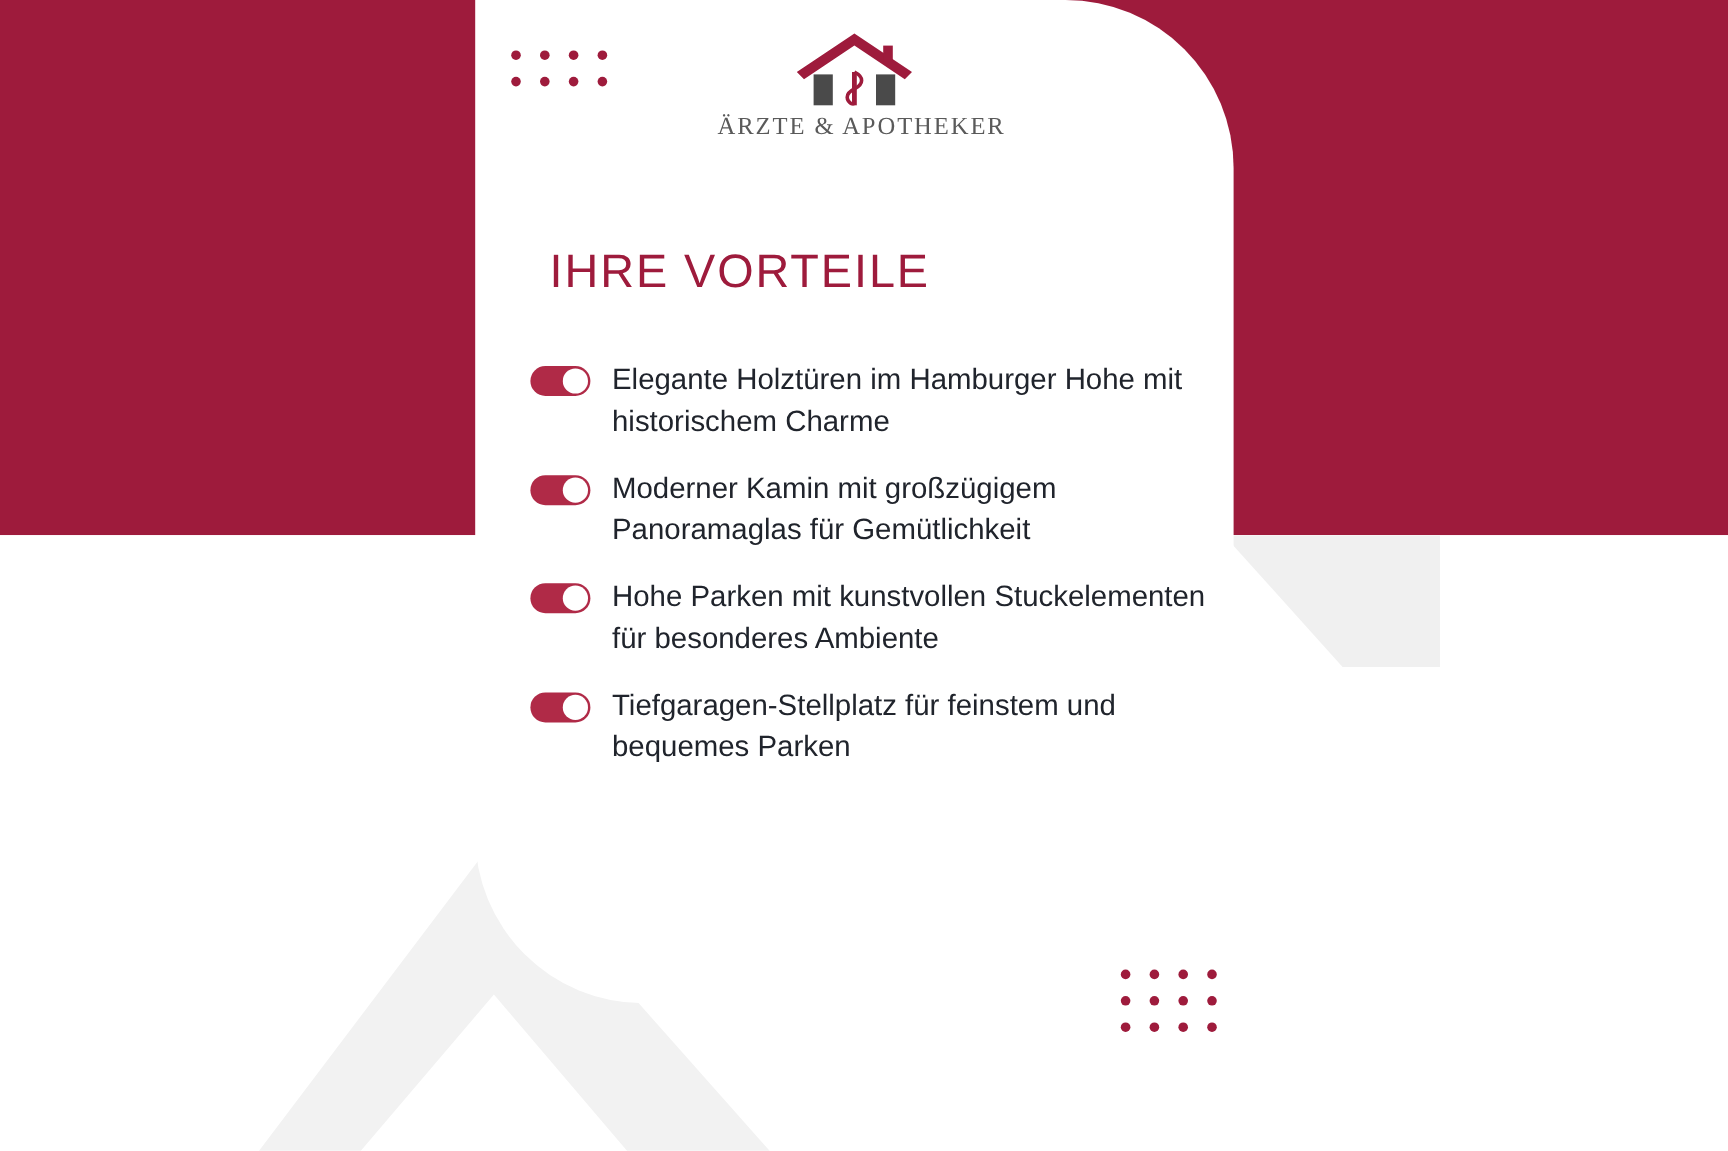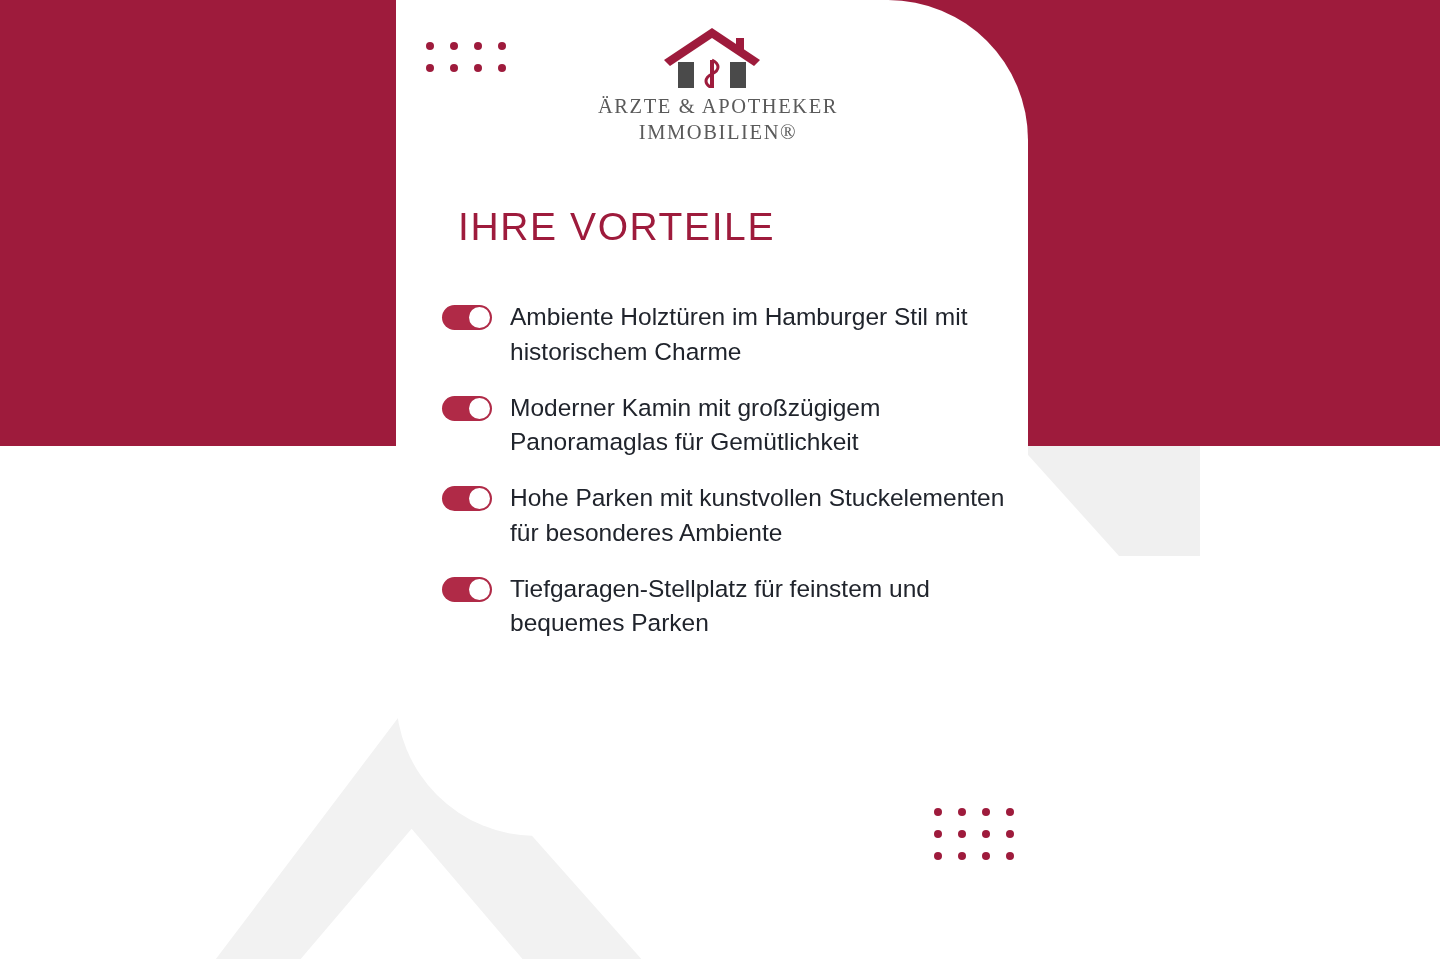--- a/index.html
+++ b/index.html
@@ -201,33 +201,32 @@
         <rect x="22" y="36" width="16" height="26" fill="#4a4a4a"></rect>
 
         <rect x="74" y="36" width="16" height="26" fill="#4a4a4a"></rect>
 
         <rect x="54" y="34" width="4" height="28" fill="#9e1b3c"></rect>
         <path d="M56 34 c8 4 8 10 0 14 c-8 4 -8 10 0 14" fill="none" stroke="#9e1b3c" stroke-width="3"></path>
       </svg>
     </div>
     <div class="logo-caption">
       <span>ÄRZTE &amp; APOTHEKER</span>
-      <span class="line2">IMMOBILIEN®</span>
     </div>
   </div>
 
   <div class="heading">IHRE VORTEILE</div>
 
   <div class="benefits">
 
     <div class="benefit">
       <div class="toggle">
           <span class="knob"></span>
         </div>
-      <div class="benefit-text">Ambiente Holztüren im Hamburger Stil mit historischem Charme</div>
+      <div class="benefit-text">Elegante Holztüren im Hamburger Hohe mit historischem Charme</div>
     </div>
 
 
     <div class="benefit">
       <div class="toggle">
           <span class="knob"></span>
         </div>
       <div class="benefit-text">Moderner Kamin mit großzügigem Panoramaglas für Gemütlichkeit</div>
     </div>
 

